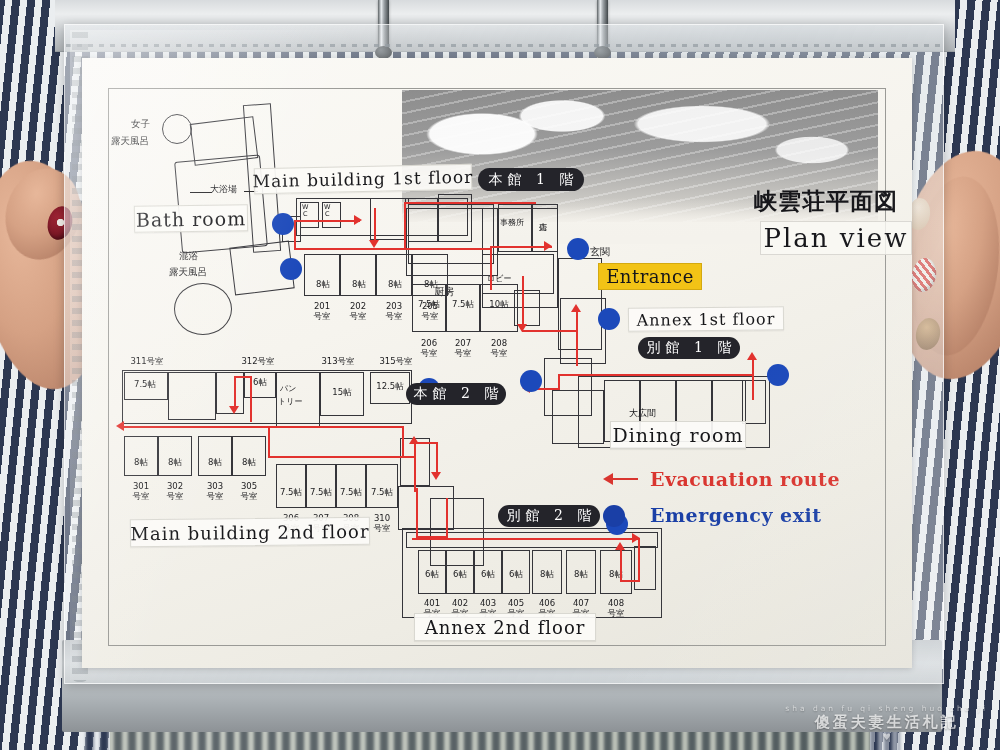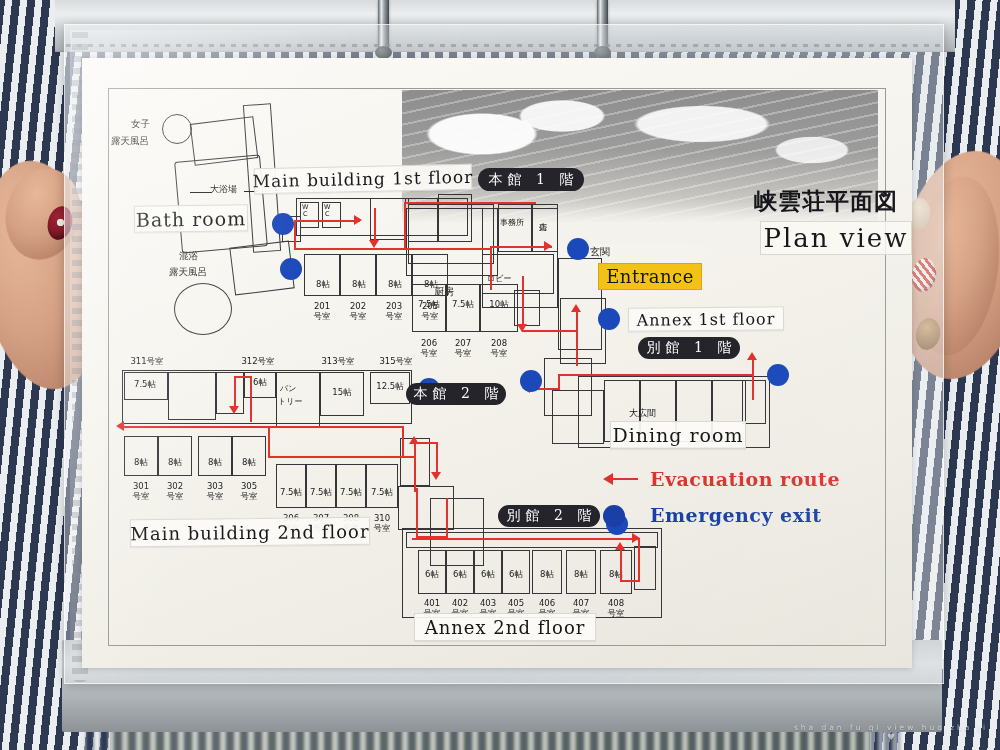--- a/index.html
+++ b/index.html
@@ -639,17 +639,18 @@
 
     <div style="position:absolute; left:521px; top:447px; width:22px; height:22px; border-radius:50%; background:#1a3fa6;"></div>
     <div class="legend-txt legend-exit" style="left:568px; top:446px;">Emergency exit</div>
 
   </div>
 
   <div class="sleeve-gloss"></div>
   <div class="glare"></div>
 
   <div class="wm">
-    <div class="wm-py">sha dan fu qi view huo zha ji</div>
+    <div class="wm-py">sha dan fu qi sheng huo zha ji</div>
+    <div class="wm-cn">傻蛋夫妻生活札記</div>
     <div class="wm-heart">♥</div>
   </div>
 
 </div>
 
 </body></html>

